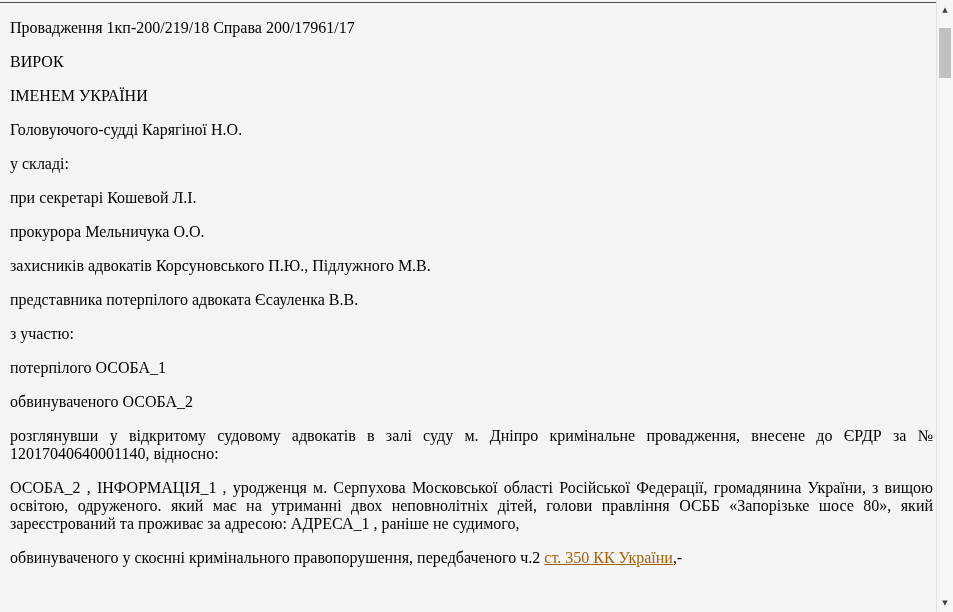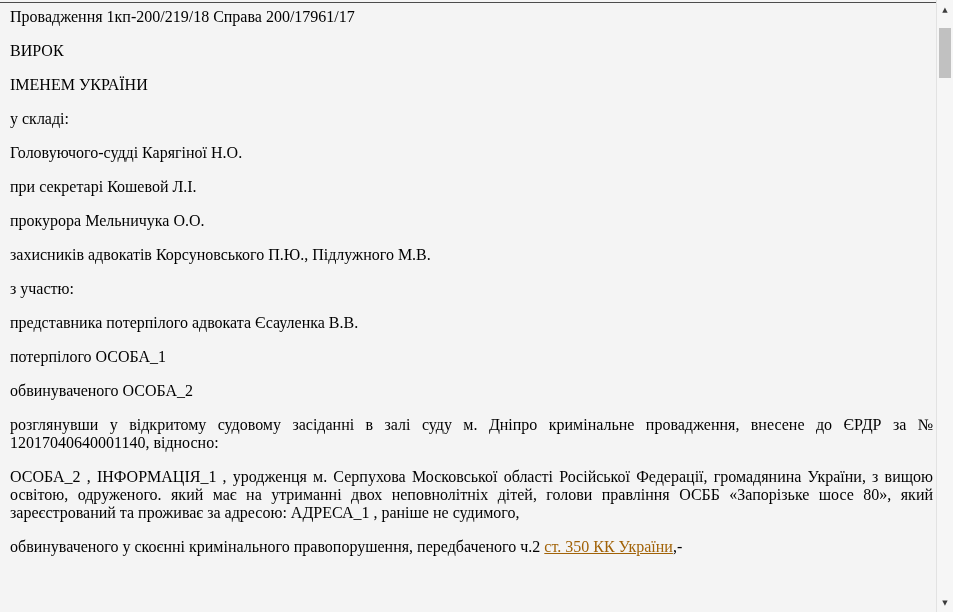--- a/index.html
+++ b/index.html
@@ -13,21 +13,21 @@
     color: #000;
   }
   .topline {
     position: absolute;
     top: 2px; left: 0;
     width: 953px; height: 1px;
     background: #4c4c4c;
   }
   .content {
     position: absolute;
-    top: 8px; left: 10px;
+    top: 19px; left: 10px;
     width: 923px;
   }
   .content p {
     line-height: 18px;
     margin: 0 0 16px 0;
   }
   .center  { text-align: left; }
   .justify { text-align: justify; }
   a.doc-link {
     color: #a16207;
@@ -67,31 +67,31 @@
 </head>
 <body>
 
 <div class="topline"></div>
 
 <div class="content">
   <p>Провадження 1кп-200/219/18 Справа 200/17961/17</p>
   <p class="center">ВИРОК</p>
   <p class="center">ІМЕНЕМ УКРАЇНИ</p>
 
+  <p>Головуючого-судді Карягіної Н.О.</p>
   <p>у складі:</p>
-  <p>Головуючого-судді Карягіної Н.О.</p>
   <p>при секретарі Кошевой Л.І.</p>
   <p>прокурора Мельничука О.О.</p>
   <p>захисників адвокатів Корсуновського П.Ю., Підлужного М.В.</p>
+  <p>представника потерпілого адвоката Єсауленка В.В.</p>
   <p>з участю:</p>
-  <p>представника потерпілого адвоката Єсауленка В.В.</p>
   <p>потерпілого ОСОБА_1</p>
   <p>обвинуваченого ОСОБА_2</p>
 
-  <p class="justify">розглянувши у відкритому судовому засіданні в залі суду м. Дніпро кримінальне провадження, внесене до ЄРДР за № 12017040640001140, відносно:</p>
+  <p class="justify">розглянувши у відкритому судовому адвокатів в залі суду м. Дніпро кримінальне провадження, внесене до ЄРДР за № 12017040640001140, відносно:</p>
   <p class="justify">ОСОБА_2 , ІНФОРМАЦІЯ_1 , уродженця м. Серпухова Московської області Російської Федерації, громадянина України, з вищою освітою, одруженого. який має на утриманні двох неповнолітніх дітей, голови правління ОСББ «Запорізьке шосе 80», який зареєстрований та проживає за адресою: АДРЕСА_1 , раніше не судимого,</p>
 
   <p class="justify"><span>обвинуваченого у скоєнні кримінального правопорушення, передбаченого ч.2 </span><a class="doc-link">ст. 350 КК України</a><span>,-</span></p>
 </div>
 
 <div class="scrollbar">
   <div class="sb-btn sb-up">▲</div>
   <div class="sb-thumb"></div>
   <div class="sb-btn sb-down">▼</div>
 </div>

